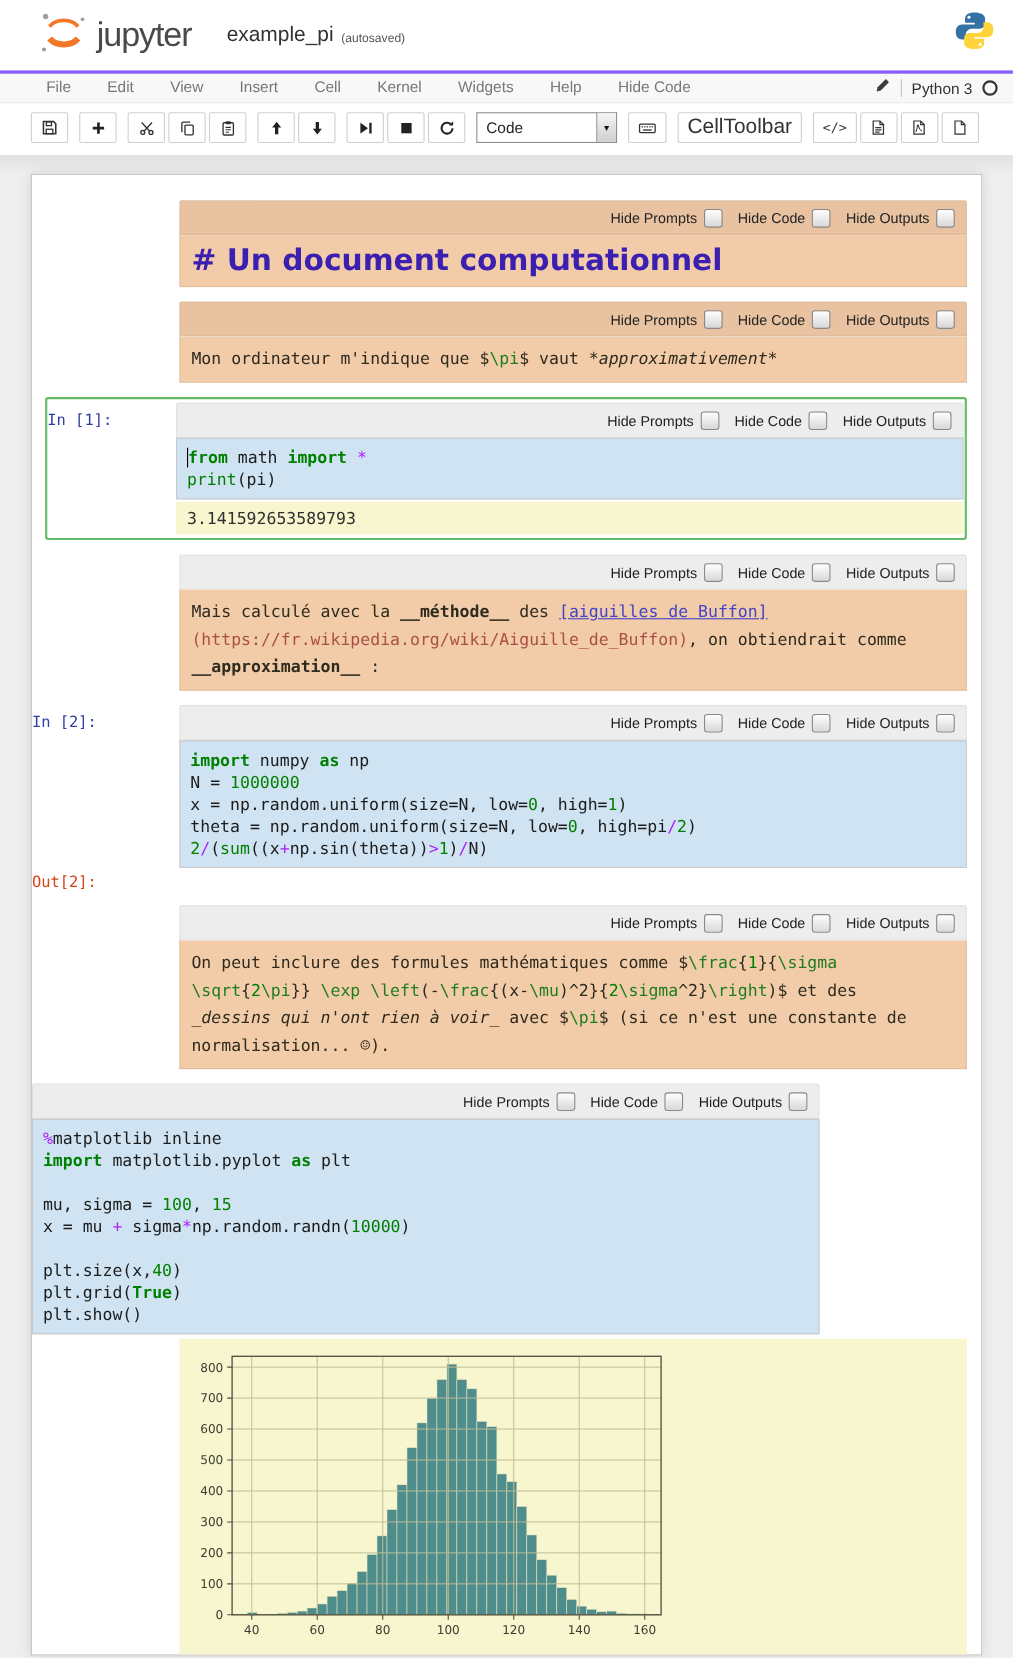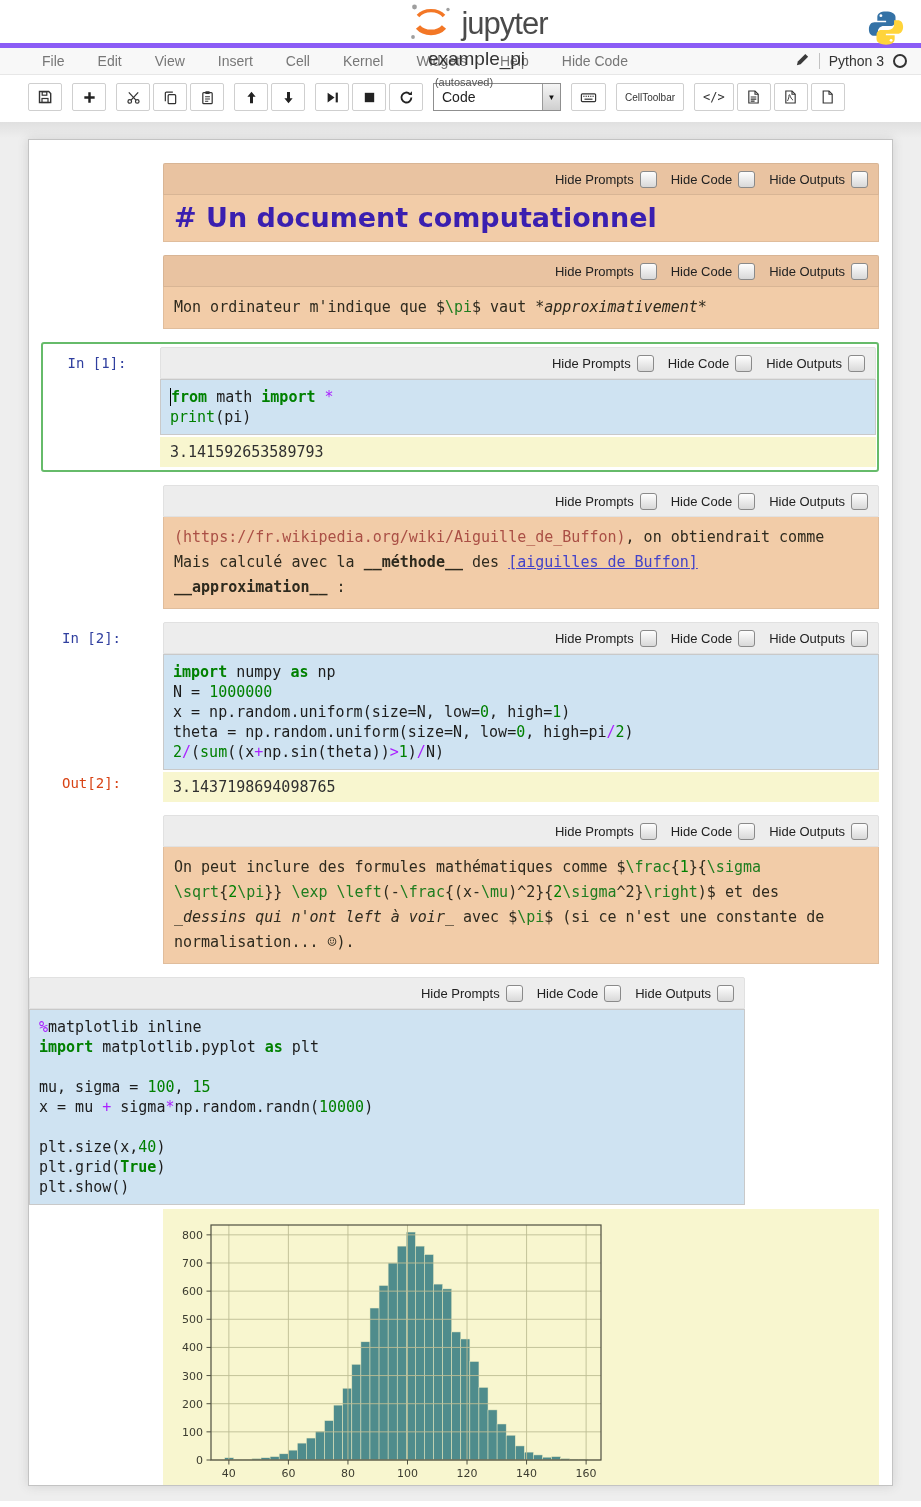--- a/index.html
+++ b/index.html
@@ -1,20 +1,20 @@
 <!DOCTYPE html>
 <html><head>
 <meta charset="utf-8">
 <style>
   * { margin:0; padding:0; box-sizing:border-box; }
   html,body { width:921px; height:1507px; overflow:hidden; background:#fff;
     font-family:"Liberation Sans", sans-serif; }
   
-  .hdr { height:48px; background:#fff; border-bottom:5px solid #8b5cf6;
-    display:flex; align-items:center; position:relative;flex-direction:column; }
+  .hdr { height:67px; background:#fff; border-bottom:3px solid #8b5cf6;
+    display:flex; align-items:center; position:relative; }
   .logo-wrap { display:flex; align-items:center; margin-left:34px; cursor:pointer; }
   .logo-word { font-size:31px; color:#4a4a4a; letter-spacing:-1px; margin-left:6px; }
   .nb-title { font-size:19px; color:#333; margin-left:32px; }
   .autosave { font-size:11px; color:#555; margin-left:7px; padding-top:6px; }
   .pylogo { position:absolute; right:16px; top:9px; }
   
   .menubar { height:27px; background:#f8f8f8; border-bottom:1px solid #e7e7e7;
     display:flex; align-items:center; padding-left:42px; }
   .menu-item { font-size:14px; color:#777; margin-right:33px; cursor:pointer; }
   .menu-right { margin-left:auto; display:flex; align-items:center; padding-right:14px; gap:9px; }
@@ -34,21 +34,21 @@
   .sel-arrow { width:18px; height:26px; border-left:1px solid #9a9a9a;
     background:linear-gradient(#f5f5f5,#cfcfcf); display:flex; align-items:center;
     justify-content:center; font-size:8px; color:#111; }
   
   .page { background:linear-gradient(#e0e0e0,#eeeeee 16px); height:1379px; padding-top:17px; }
   .nbcontainer { width:865px; margin:0 auto; height:1347px; background:#fff;
     border:1px solid #c3c3c3; box-shadow:0 0 10px rgba(80,80,80,.18);
     padding-top:23px; overflow:hidden; }
   .cell { margin-bottom:13px; }
   .cell-row { display:flex; }
-  .prompt-col { width:134px; flex:none; text-align:center; padding-right:9px;
+  .prompt-col { width:134px; flex:none; text-align:left; padding-right:9px;
     font-family:"DejaVu Sans Mono", monospace; font-size:14px; }
   .prompt-in { color:#303f9f; padding-top:8px; }
   .prompt-out { color:#d84315; padding-top:5px; }
   .content-col { width:716px; flex:none; }
   .band { height:32px; display:flex; align-items:center; justify-content:flex-end;
     gap:6px; padding-right:10px; border-radius:2px 2px 0 0; font-size:13px; color:#222;text-align:right; }
   .band.tan { background:#e9c3a1; border:1px solid rgba(0,0,0,.07); }
   .band.grey { background:#ededed; border:1px solid #e1e1e1; }
   .band .cb { width:17px; height:17px; border:1px solid #8a8a8a; border-radius:3px;
     background:linear-gradient(#fefefe,#d8d8d8); margin-right:8px; cursor:pointer; }
@@ -234,21 +234,21 @@
               <rect x="7.9" y="5.7" width="1.2" height="1.2"></rect>
               <rect x="10.2" y="5.7" width="1.2" height="1.2"></rect>
               <rect x="12.5" y="5.7" width="1.2" height="1.2"></rect>
               <rect x="4.5" y="8.6" width="8" height="1.2"></rect>
             </g>
           </svg>
         </span>
       </button>
     </div>
     <div class="tgroup">
-      <button class="tbtn" style="font-size: 10px;">CellToolbar</button>
+      <button class="tbtn" style="font-size: 19px;">CellToolbar</button>
     </div>
     <div class="tgroup">
       <button class="tbtn">
         <span style="font-family: &quot;DejaVu Sans Mono&quot;, monospace; font-size: 12px; color: rgb(51, 51, 51);">&lt;/&gt;</span>
       </button>
       <button class="tbtn">
         <span>
           <svg width="15" height="16" viewBox="0 0 16 16">
             <g fill="none" stroke="#333" stroke-width="1.2">
               <path d="M3 1.6h6.6l3.4 3.4v9.4H3z"></path>
@@ -352,22 +352,22 @@
             <div class="content-col">
               <div class="band grey">
                 <span>Hide Prompts</span>
                 <span class="cb"></span>
                 <span>Hide Code</span>
                 <span class="cb"></span>
                 <span>Hide Outputs</span>
                 <span class="cb"></span>
               </div>
               <div class="md-body">
+                <div class="md-line"><span class="tk-md">Mais calculé avec la </span><span class="tk-strong">__méthode__</span><span class="tk-md"> des </span><span class="tk-link">[aiguilles de Buffon]</span></div>
                 <div class="md-line"><span class="tk-url">(https://fr.wikipedia.org/wiki/Aiguille_de_Buffon)</span><span class="tk-md">, on obtiendrait comme</span></div>
-                <div class="md-line"><span class="tk-md">Mais calculé avec la </span><span class="tk-strong">__méthode__</span><span class="tk-md"> des </span><span class="tk-link">[aiguilles de Buffon]</span></div>
                 <div class="md-line"><span class="tk-strong">__approximation__</span><span class="tk-md"> :</span></div>
               </div>
             </div>
           </div>
         </div>
         <div class="cell">
           <div class="cell-row">
             <div class="prompt-col prompt-in">In [2]:</div>
             <div class="content-col">
               <div class="band grey">
@@ -382,41 +382,38 @@
                 <div class="code-line"><span class="tk-kw">import</span><span class="tk-pl"> numpy </span><span class="tk-kw">as</span><span class="tk-pl"> np</span></div>
                 <div class="code-line"><span class="tk-pl">N = </span><span class="tk-num">1000000</span></div>
                 <div class="code-line"><span class="tk-pl">x = np.random.uniform(size=N, low=</span><span class="tk-num">0</span><span class="tk-pl">, high=</span><span class="tk-num">1</span><span class="tk-pl">)</span></div>
                 <div class="code-line"><span class="tk-pl">theta = np.random.uniform(size=N, low=</span><span class="tk-num">0</span><span class="tk-pl">, high=pi</span><span class="tk-op">/</span><span class="tk-num">2</span><span class="tk-pl">)</span></div>
                 <div class="code-line"><span class="tk-num">2</span><span class="tk-op">/</span><span class="tk-pl">(</span><span class="tk-bi">sum</span><span class="tk-pl">((x</span><span class="tk-op">+</span><span class="tk-pl">np.sin(theta))</span><span class="tk-op">&gt;</span><span class="tk-num">1</span><span class="tk-pl">)</span><span class="tk-op">/</span><span class="tk-pl">N)</span></div>
               </div>
             </div>
           </div>
           <div class="cell-row">
             <div class="prompt-col prompt-out">Out[2]:</div>
-            <div class="content-col">
-              <div class="output-area">3.1437198694098765</div>
-            </div>
           </div>
         </div>
         <div class="cell">
           <div class="cell-row">
             <div class="prompt-col"></div>
             <div class="content-col">
               <div class="band grey">
                 <span>Hide Prompts</span>
                 <span class="cb"></span>
                 <span>Hide Code</span>
                 <span class="cb"></span>
                 <span>Hide Outputs</span>
                 <span class="cb"></span>
               </div>
               <div class="md-body">
                 <div class="md-line"><span class="tk-md">On peut inclure des formules mathématiques comme $</span><span class="tk-latex">\frac</span><span class="tk-md">{</span><span class="tk-num">1</span><span class="tk-md">}{</span><span class="tk-latex">\sigma</span></div>
                 <div class="md-line"><span class="tk-latex">\sqrt</span><span class="tk-md">{</span><span class="tk-num">2</span><span class="tk-latex">\pi</span><span class="tk-md">}} </span><span class="tk-latex">\exp</span><span class="tk-md"> </span><span class="tk-latex">\left</span><span class="tk-md">(-</span><span class="tk-latex">\frac</span><span class="tk-md">{(x-</span><span class="tk-latex">\mu</span><span class="tk-md">)^2}{</span><span class="tk-num">2</span><span class="tk-latex">\sigma</span><span class="tk-md">^2}</span><span class="tk-latex">\right</span><span class="tk-md">)$ et des</span></div>
-                <div class="md-line"><span class="tk-em">_dessins qui n'ont left à voir_</span><span class="tk-md"> avec $</span><span class="tk-latex">\pi</span><span class="tk-md">$ (si ce n'est une constante de</span></div>
+                <div class="md-line"><span class="tk-em">_dessins qui n'ont rien à voir_</span><span class="tk-md"> avec $</span><span class="tk-latex">\pi</span><span class="tk-md">$ (si ce n'est une constante de</span></div>
                 <div class="md-line"><span class="tk-md">normalisation... ☺).</span></div>
               </div>
             </div>
           </div>
         </div>
         <div class="cell">
           <div class="cell-row">
             <div class="content-col">
               <div class="band grey">
                 <span>Hide Prompts</span>

